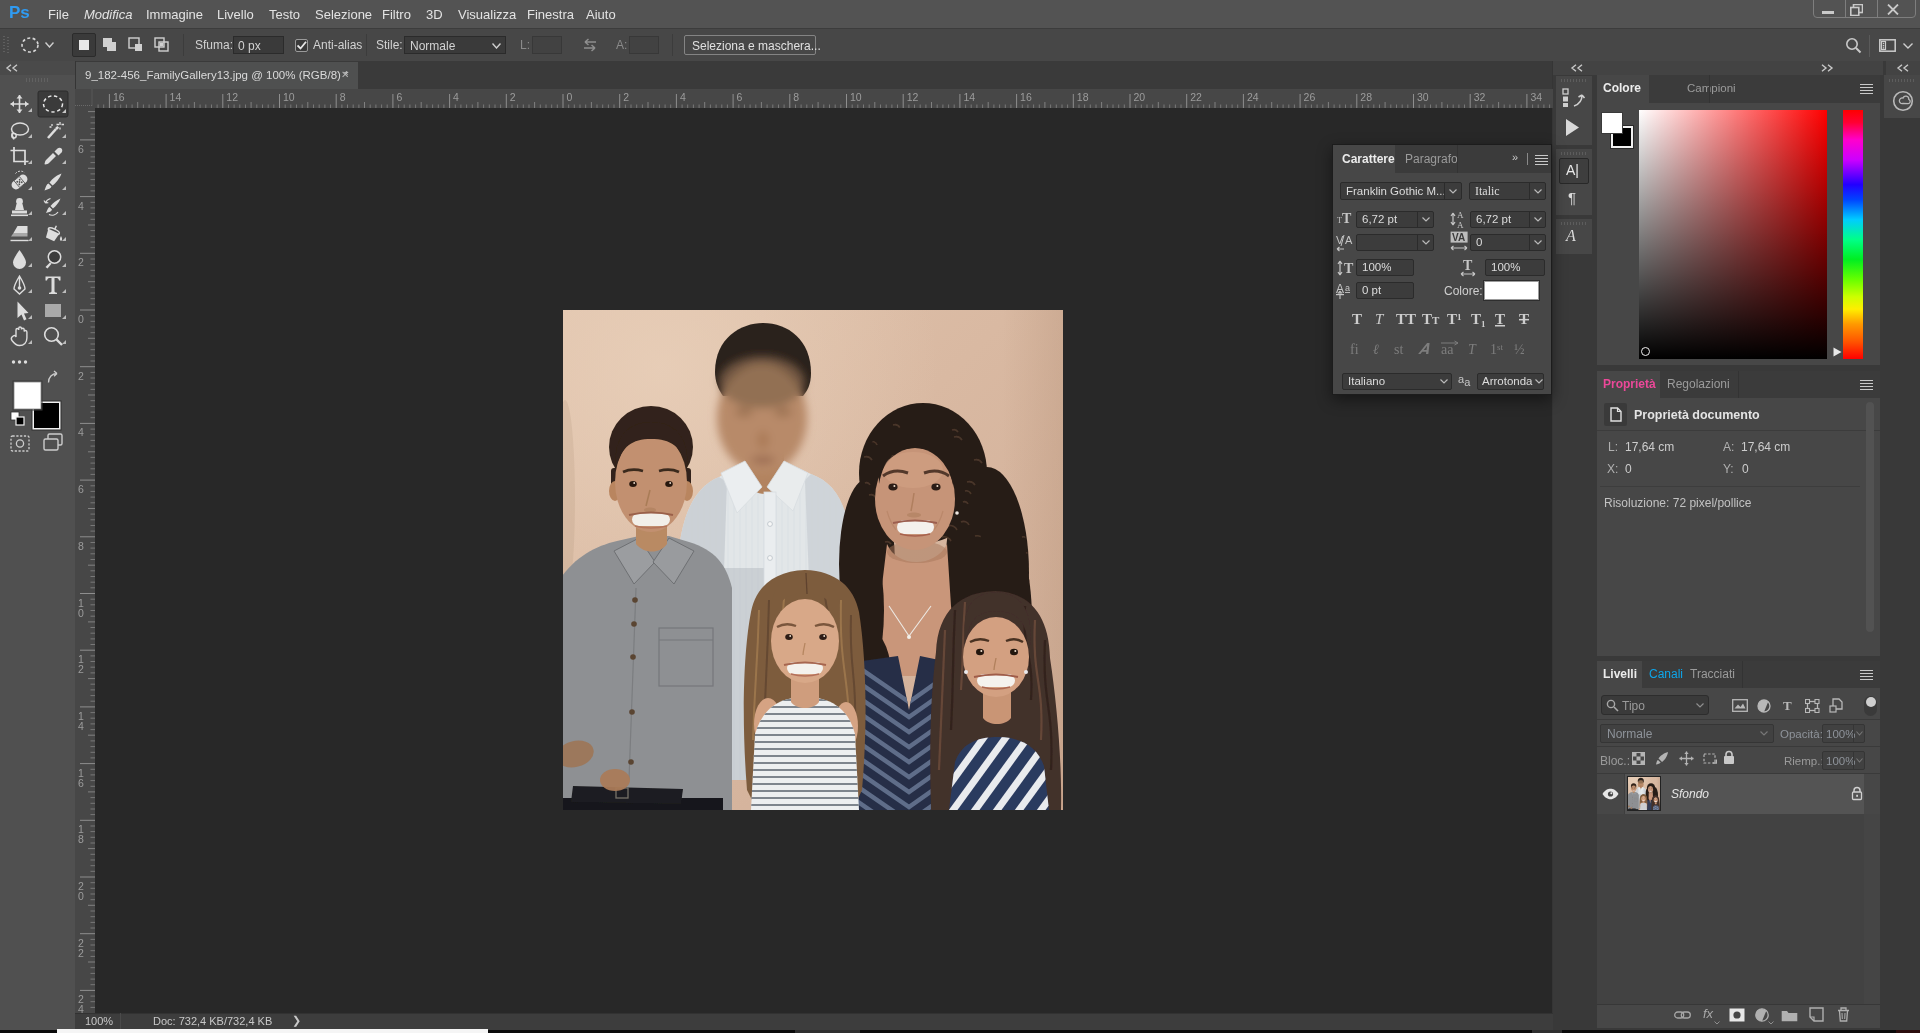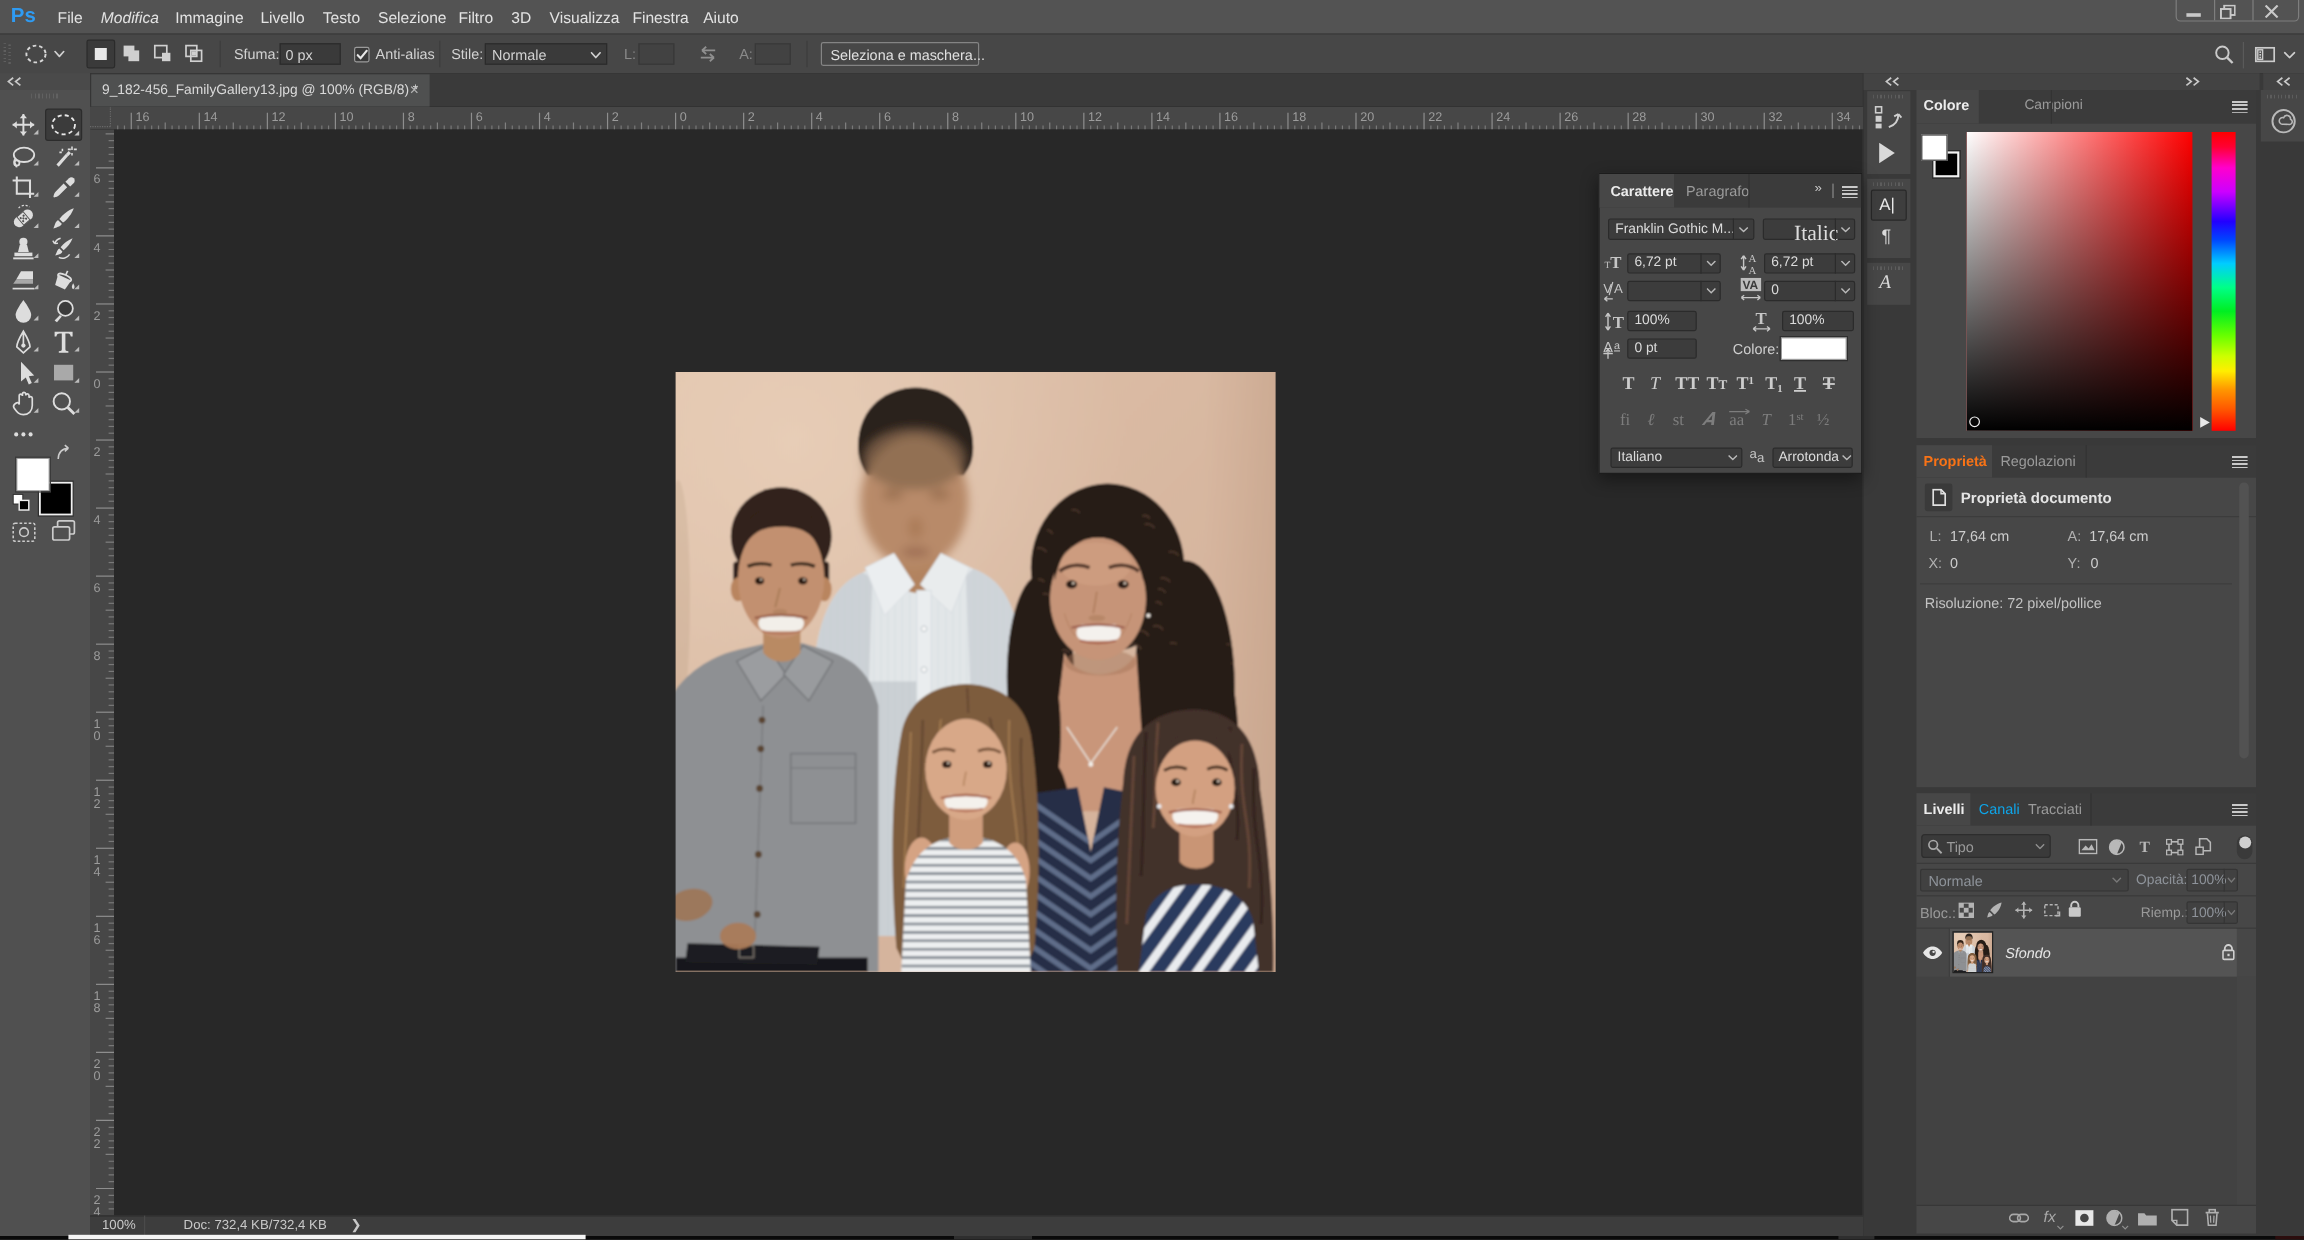--- a/index.html
+++ b/index.html
@@ -1157,21 +1157,21 @@
 linear-gradient(to right, #fff 0%, rgba(255,255,255,0) 100%), #ff0000;"></div>
       <div class="abs" style="left:1641px;top:347px;width:9px;height:9px;border:1.5px solid #f0f0f0;border-radius:50%;"></div>
       <div class="abs" style="left:1843px;top:110px;width:20px;height:249px;background:linear-gradient(to bottom,
 #fe0000 0%, #ff0033 5%, #ff00cc 12%, #cc00ff 20%, #6600ff 26%, #2200ff 30%, #0044ff 36%, #00ccff 44%,
 #00ff88 52%, #00ee22 60%, #66ff00 68%, #ccff00 75%, #ffee00 80%, #ff9900 86%, #ff5500 93%, #ff0000 100%);"></div>
       <svg class="abs" style="left:1833px;top:347px;" width="9" height="10">
         <path d="M0.5 0.5 L8.5 5 L0.5 9.5 Z" fill="#e8e8e8"></path>
       </svg>
       <div class="abs" style="left:1597px;top:371px;width:283px;height:27px;background:#3b3b3b;"></div>
       <div class="abs" style="left:1597px;top:371px;width:63px;height:27px;background:#474747;"></div>
-      <div class="txt" style="left:1603px;top:377px;font-size:12px;font-weight:bold;color:#f97316;">Proprietà</div>
+      <div class="txt" style="left:1603px;top:377px;font-size:12px;font-weight:bold;color:#ec4899;">Proprietà</div>
       <div class="txt" style="left:1667px;top:377px;font-size:12px;color:#9b9b9b;">Regolazioni</div>
       <div class="abs" style="left:1860px;top:380px;width:13px;height:10px;background-image:repeating-linear-gradient(to bottom,#c9c9c9 0 1.5px,transparent 1.5px 3px);"></div>
       <div class="abs" style="left:1597px;top:398px;width:283px;height:258px;background:#474747;"></div>
       <div class="abs" style="left:1604px;top:403px;width:23px;height:23px;background:#3a3a3a;border-radius:2px;"></div>
       <svg class="abs" style="left:1610px;top:407px;" width="12" height="15" viewBox="0 0 12 15">
 <path d="M1 1 L7.5 1 L11 4.5 L11 14 L1 14 Z" fill="none" stroke="#e0e0e0" stroke-width="1.4"></path>
 <path d="M7.5 1 L7.5 4.5 L11 4.5" fill="none" stroke="#e0e0e0" stroke-width="1.2"></path>
 </svg>
       <div class="txt" style="left:1634px;top:408px;font-size:12.5px;font-weight:bold;color:#e4e4e4;">Proprietà documento</div>
       <div class="abs" style="left:1597px;top:430px;width:283px;height:1px;background:#3c3c3c;"></div>
@@ -1344,21 +1344,21 @@
       <div class="txt" style="left:1512px;top:151px;font-size:11px;color:#c9c9c9;letter-spacing:-1px;">»</div>
       <div class="abs" style="left:1527px;top:153px;width:1px;height:12px;background:#8a8a8a;"></div>
       <div class="abs" style="left:1535px;top:155px;width:13px;height:10px;background-image:repeating-linear-gradient(to bottom,#c9c9c9 0 1.5px,transparent 1.5px 3px);"></div>
       <div class="abs" style="left:1340px;top:182px;width:122px;height:18px;background:#3c3c3c;border:1px solid #2b2b2b;border-radius:2px;"></div>
       <div class="txt" style="left:1346px;top:185px;font-size:11.5px;color:#dcdcdc;">Franklin Gothic M...</div>
       <div class="abs" style="left:1444px;top:182px;width:1px;height:18px;background:#2b2b2b;"></div>
       <svg class="abs" style="left:1449px;top:189px;" width="8" height="5">
         <path d="M0.5 0.5 L4 4 L7.5 0.5" fill="none" stroke="#b9b9b9" stroke-width="1.2"></path>
       </svg>
       <div class="abs" style="left:1469px;top:182px;width:77px;height:18px;background:#3c3c3c;border:1px solid #2b2b2b;border-radius:2px;"></div>
-      <div class="txt" style="left:1475px;top:184px;font-size:18px;color:#dcdcdc;font-family:'Liberation Serif',serif;margin-left:20px;">Italic</div>
+      <div class="txt" style="left:1475px;top:184px;font-size:12px;color:#dcdcdc;font-family:'Liberation Serif',serif;">Italic</div>
       <div class="abs" style="left:1529px;top:182px;width:1px;height:18px;background:#2b2b2b;"></div>
       <svg class="abs" style="left:1534px;top:189px;" width="8" height="5">
         <path d="M0.5 0.5 L4 4 L7.5 0.5" fill="none" stroke="#b9b9b9" stroke-width="1.2"></path>
       </svg>
       <div class="txt" style="left:1337px;top:211px;font-size:13px;color:#c6c6c6;font-family:'Liberation Serif',serif;"><span style="font-size:8px;">T</span><span style="font-size:14px;font-weight:bold;">T</span></div>
       <div class="abs" style="left:1356px;top:211px;width:78px;height:17px;background:#3c3c3c;border:1px solid #2b2b2b;border-radius:2px;"></div>
       <div class="txt" style="left:1362px;top:213px;font-size:11.5px;color:#dcdcdc;">6,72 pt</div>
       <div class="abs" style="left:1417px;top:211px;width:1px;height:17px;background:#2b2b2b;"></div>
       <svg class="abs" style="left:1422px;top:217px;" width="8" height="5">
         <path d="M0.5 0.5 L4 4 L7.5 0.5" fill="none" stroke="#b9b9b9" stroke-width="1.2"></path>

